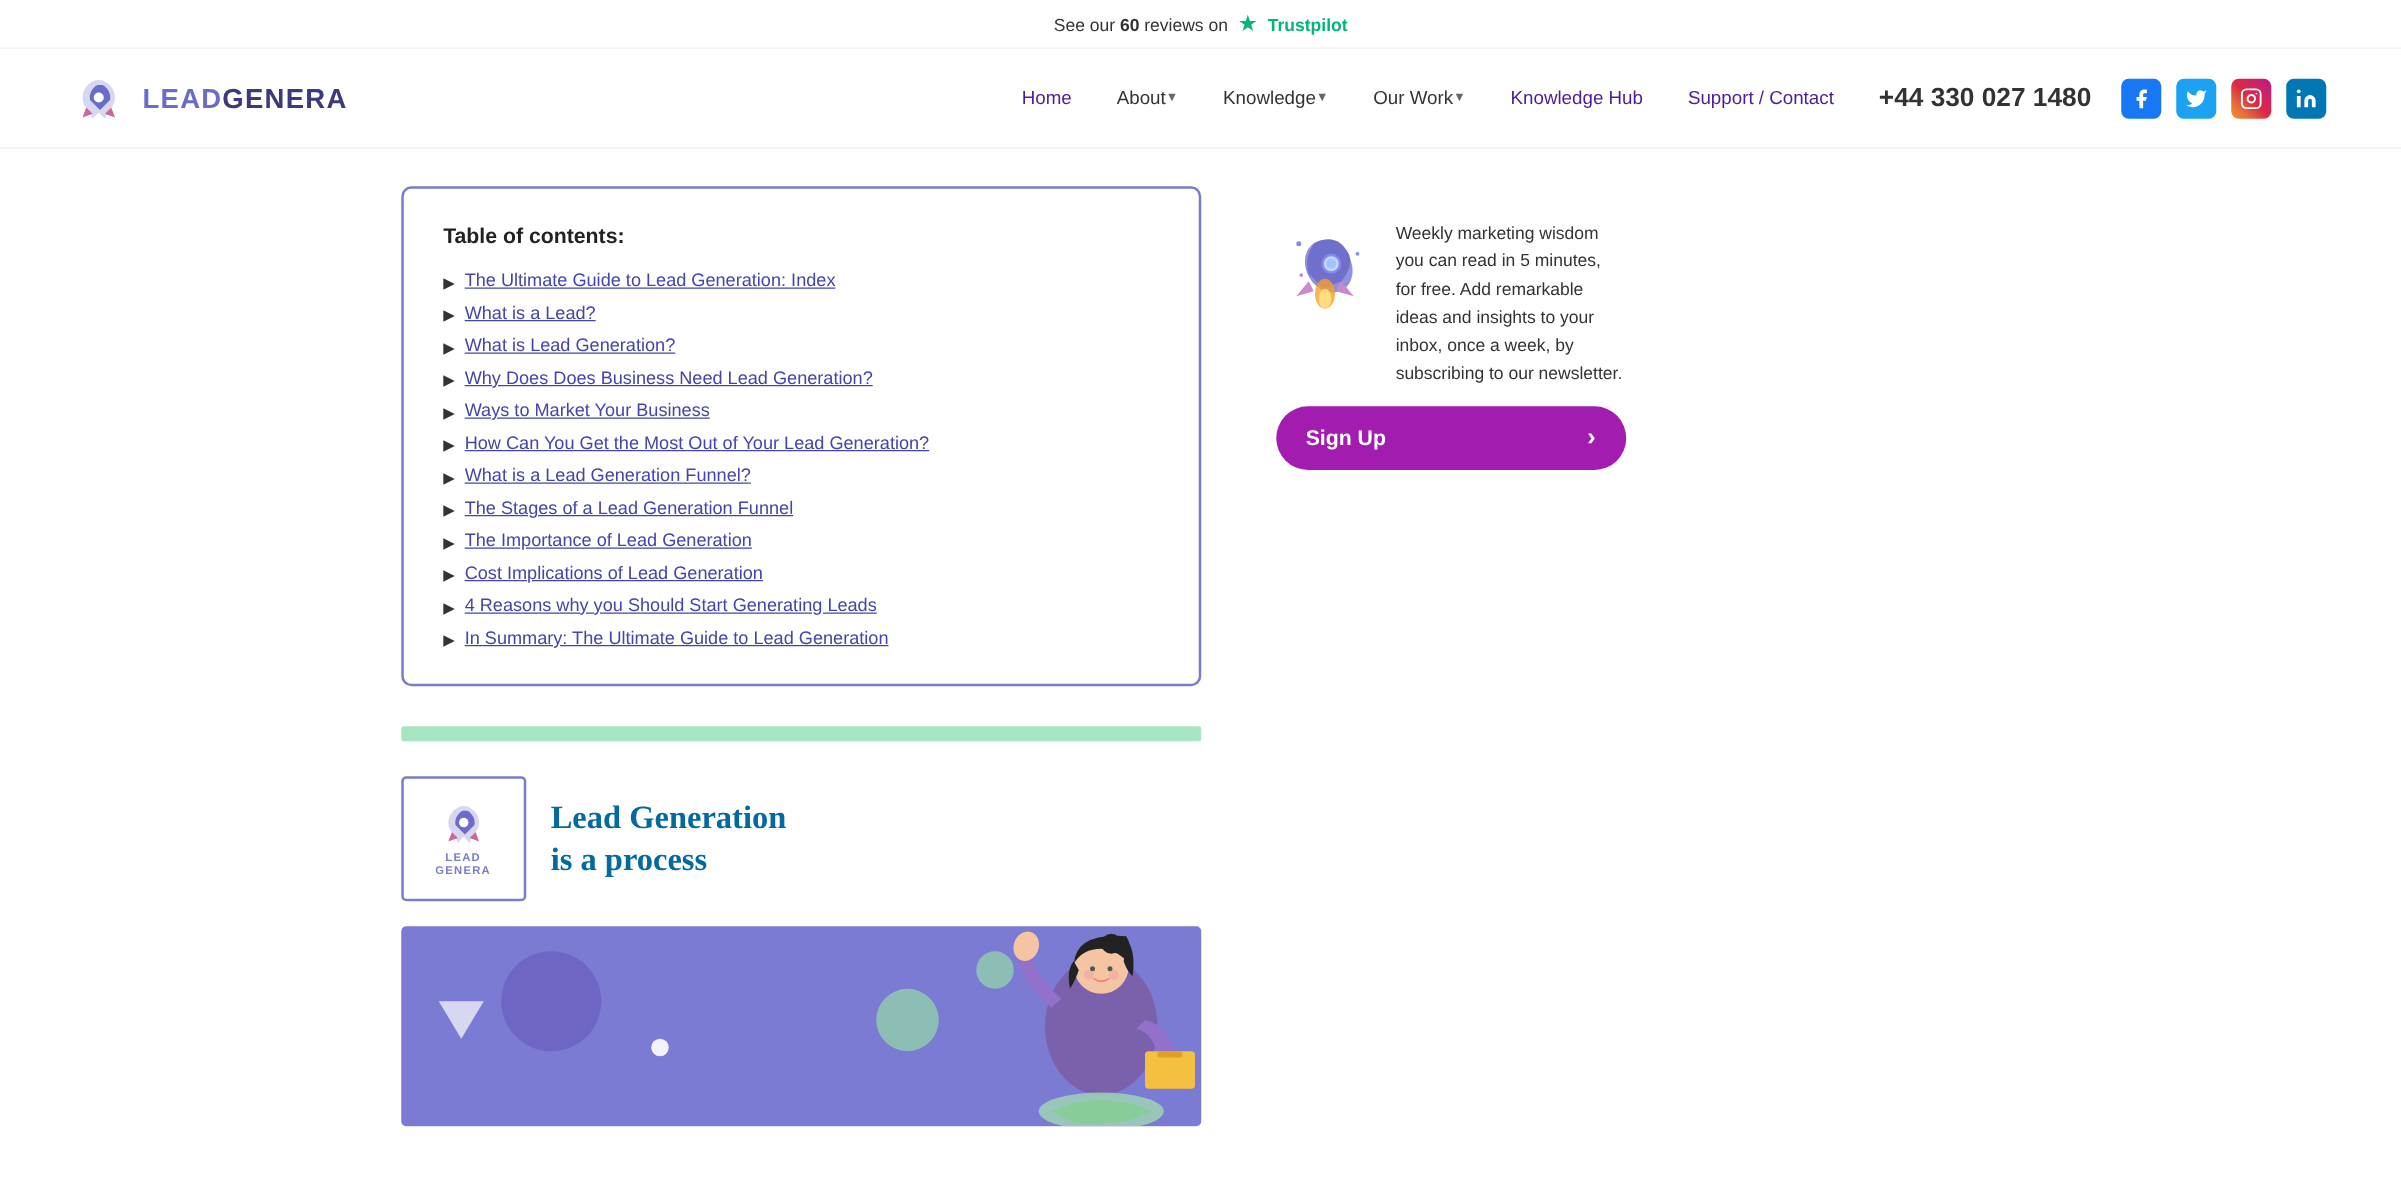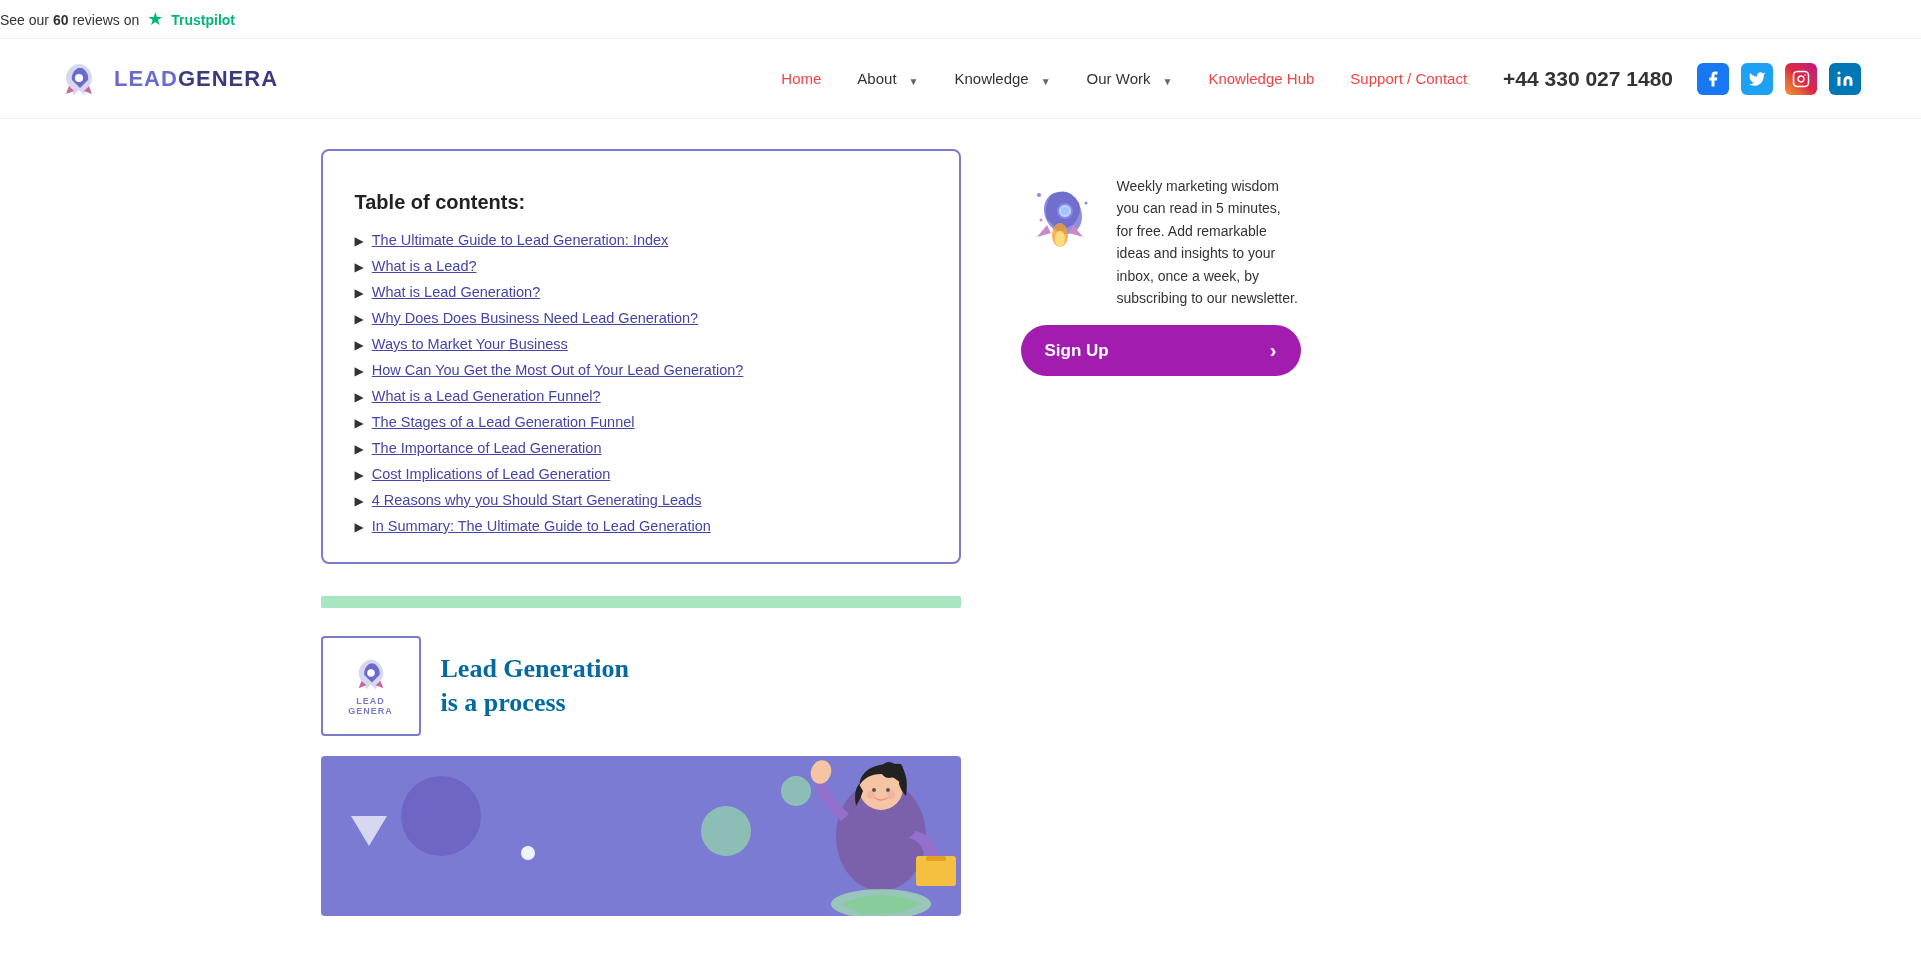--- a/index.html
+++ b/index.html
@@ -2,20 +2,21 @@
 <html><head>
   <meta charset="utf-8">
   <style>
     * { margin: 0; padding: 0; box-sizing: border-box; }
     body { font-family: -apple-system, BlinkMacSystemFont, 'Segoe UI', Arial, sans-serif; background: #fff; color: #333; width: 1921px; }
 
     
     .trustpilot-bar {
       background: #fff;
       border-bottom: 1px solid #eee;
+      text-align: center;
       padding: 8px 0;
       font-size: 14px;
       color: #333;
     }
     .trustpilot-bar strong { font-weight: 700; }
     .trustpilot-star { color: #00b67a; font-size: 18px; margin: 0 4px; }
     .trustpilot-name { color: #00b67a; font-weight: 600; }
 
     
     .header {
@@ -45,28 +46,28 @@
     .logo-lead { color: #6b6bcc; }
     .logo-genera { color: #3a3a7c; }
 
     nav {
       display: flex;
       align-items: center;
       gap: 36px;
     }
     nav a {
       text-decoration: none;
-      color: #ef4444;
+      color: #4c1d95;
       font-size: 15px;
       font-weight: 500;
     }
     .nav-dropdown {
       display: flex;
-      align-items: flex-end;
-      gap: 12px;
+      align-items: center;
+      gap: 0;
       cursor: pointer;
       font-size: 15px;
       font-weight: 500;
       color: #333;
     }
     .nav-dropdown span.arrow { font-size: 10px; color: #666; }
 
     .phone-number {
       font-size: 21px;
       font-weight: 600;
@@ -113,25 +114,24 @@
     }
 
     
     .toc-box {
       border: 2px solid #7b7bcc;
       border-radius: 8px;
       padding: 28px 32px;
       margin-bottom: 32px;
     }
     .toc-title {
-      font-size: 20px;
+      font-size: 17px;
       font-weight: 700;
       color: #222;
       margin-bottom: 18px;
-      margin-top: 12px;
     }
     .toc-list {
       list-style: none;
       display: flex;
       flex-direction: column;
       gap: 10px;
     }
     .toc-item {
       display: flex;
       align-items: flex-start;

